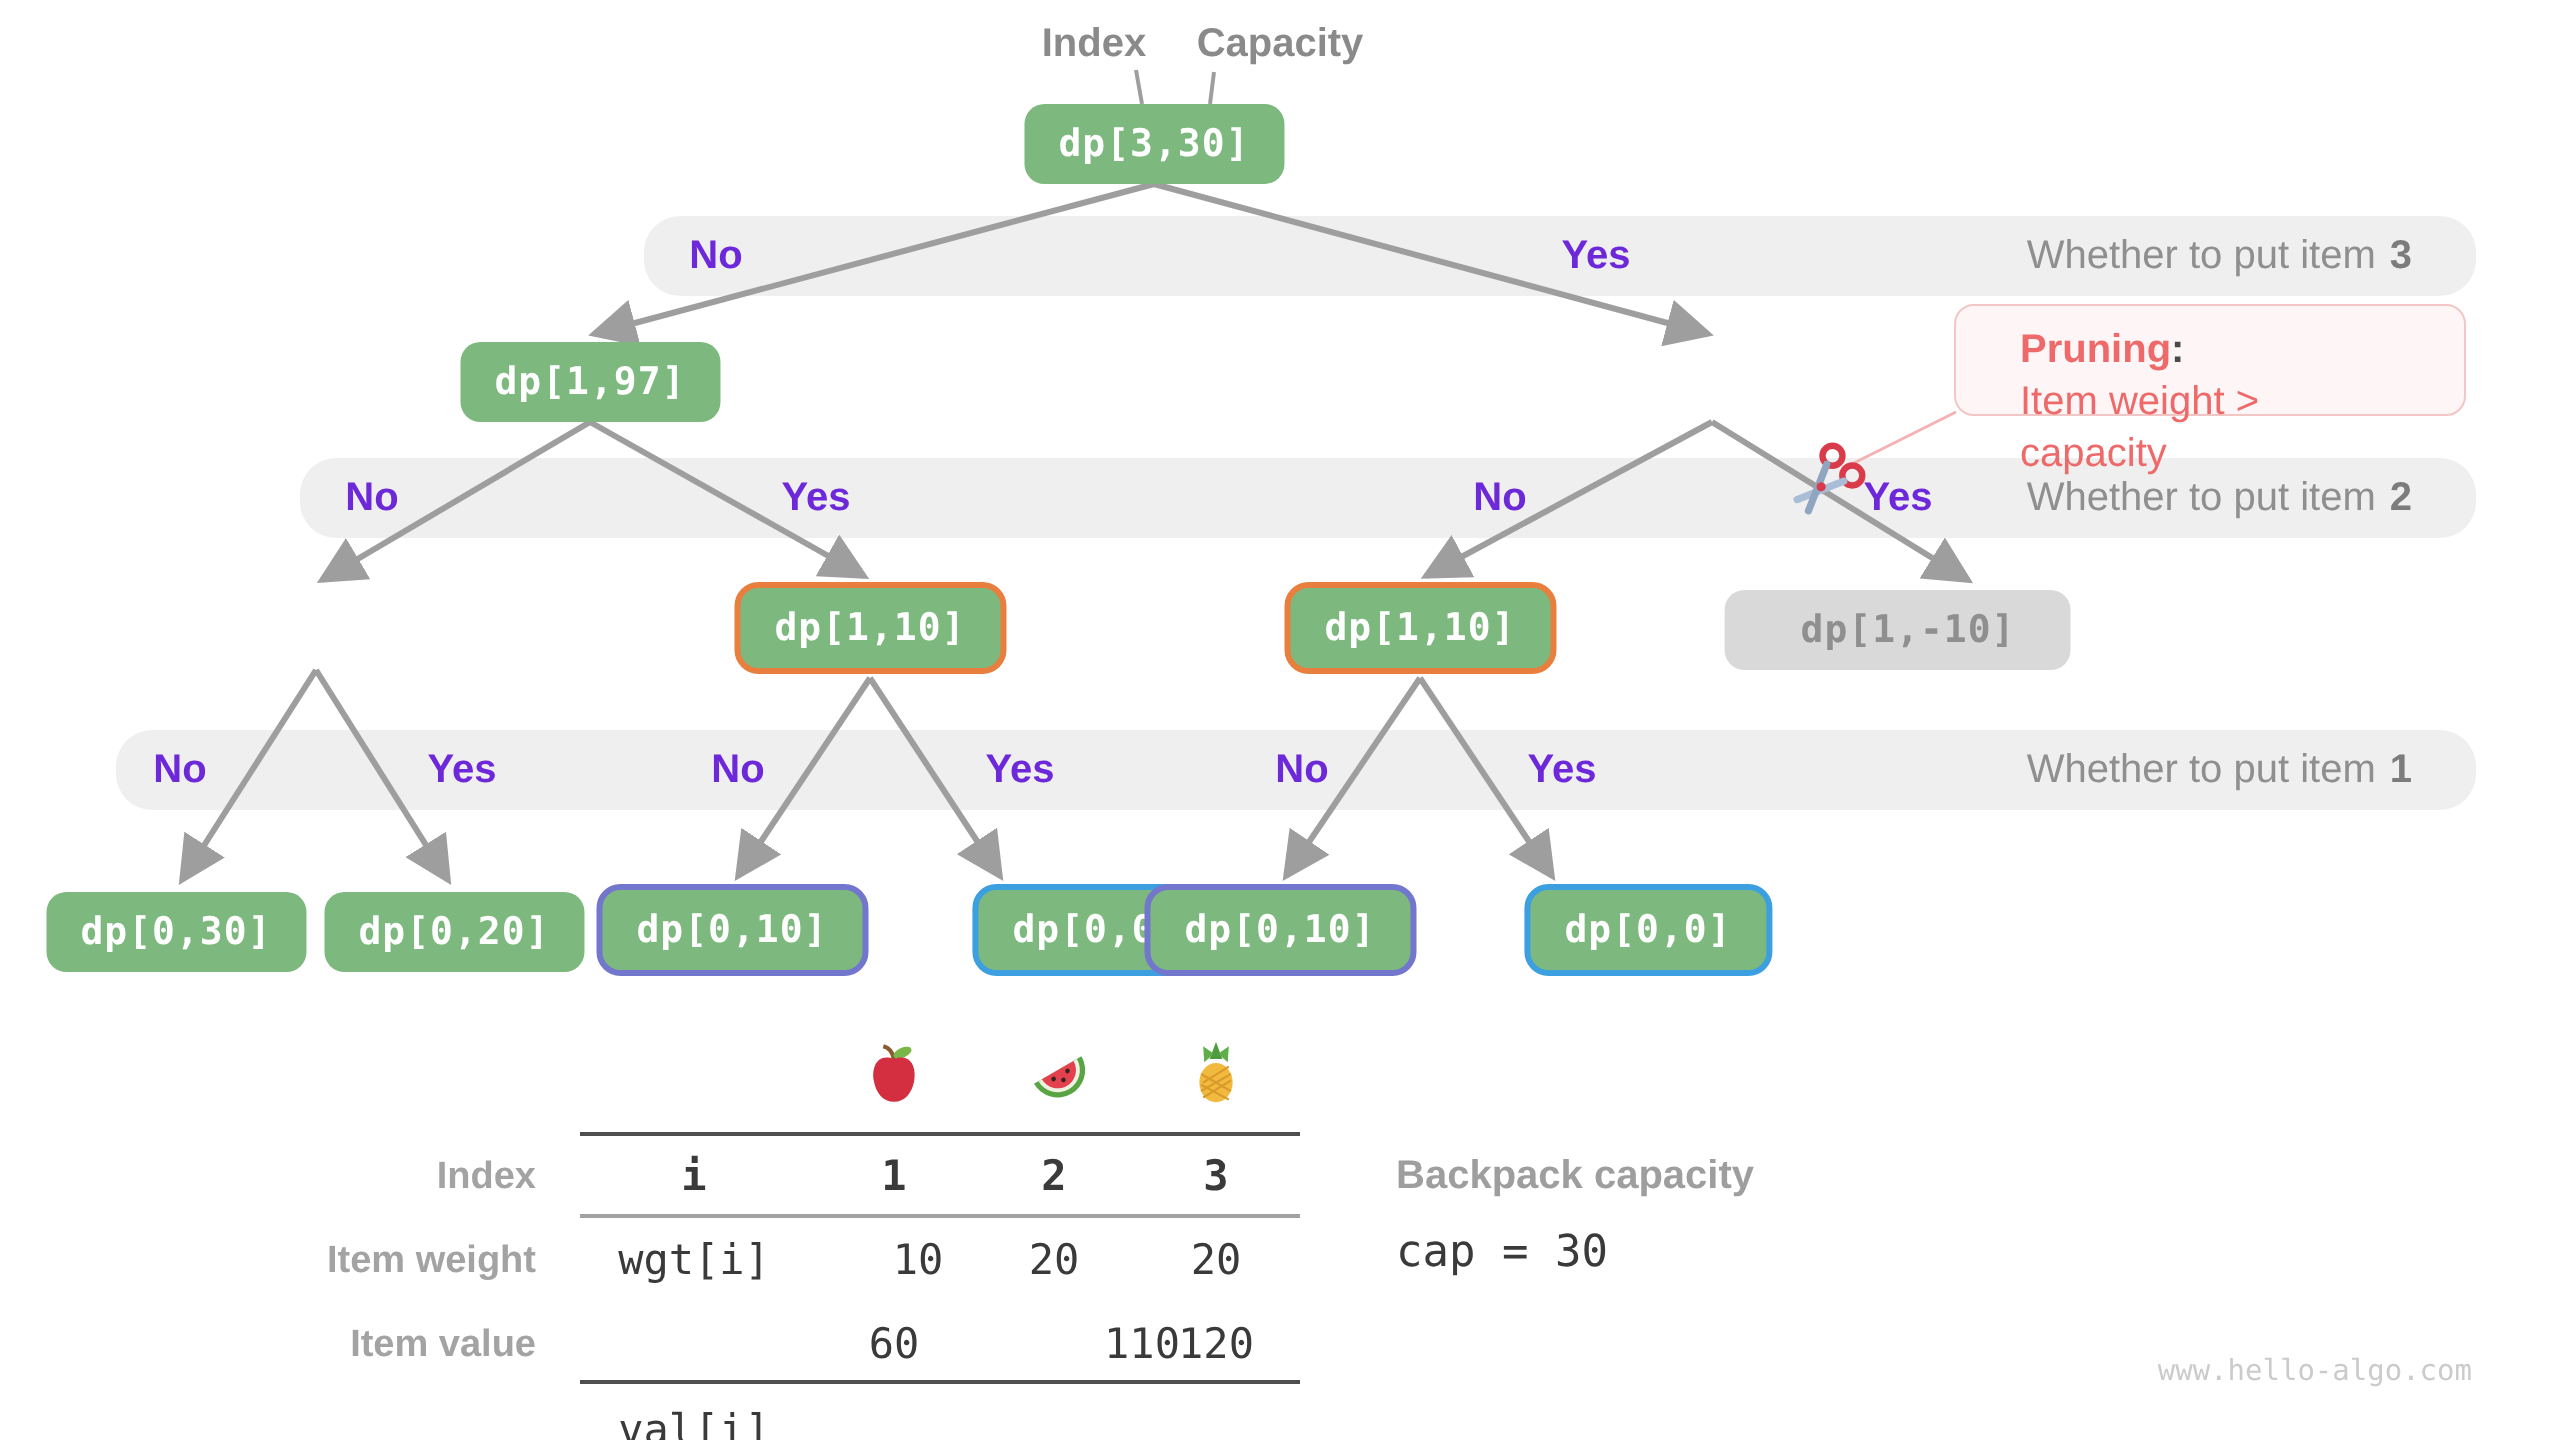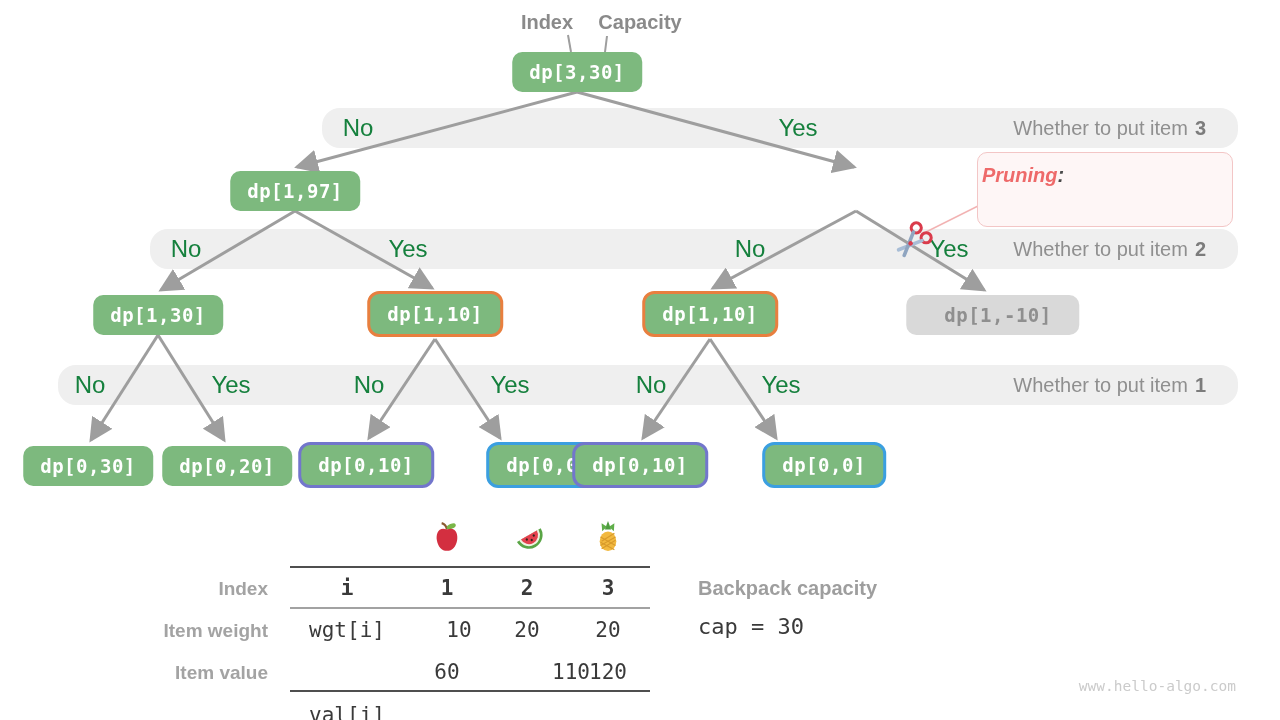--- a/index.html
+++ b/index.html
@@ -2,40 +2,40 @@
 <html><head>
 <meta charset="utf-8">
 <style>
   html,body{margin:0;padding:0;background:#ffffff;}
   .canvas{position:relative;width:1280px;height:720px;background:#ffffff;overflow:hidden;
           font-family:"Liberation Sans",sans-serif;}
   svg.overlay{position:absolute;left:0;top:0;z-index:2;}
   
   .band{position:absolute;height:40px;background:#efefef;border-radius:18px;z-index:1;}
   .band .choice{position:absolute;top:0;line-height:40px;transform:translateX(-50%);
-                font-size:24px;color:#15803d;}
+                font-size:20px;color:#6d28d9;font-weight:bold;}
   .band-title{position:absolute;right:32px;top:0;line-height:40px;display:flex;gap:7px;
               font-size:20px;color:#8f8f8f;}
   .band-title b{color:#7c7c7c;}
   
   .node{position:absolute;transform:translateX(-50%);height:40px;line-height:40px;
         padding:0 17px;border-radius:10px;background:#7db97e;color:#ffffff;
         font-family:"DejaVu Sans Mono",monospace;font-weight:bold;font-size:19px;
         letter-spacing:.5px;white-space:nowrap;z-index:3;}
   .node.b-orange{border:3.5px solid #e87f3f;border-radius:12px;}
   .node.b-purple{border:3.5px solid #7276cc;border-radius:12px;}
   .node.b-blue{border:3.5px solid #3b9fe0;border-radius:12px;margin-left:45px;}
   .node.gray{background:#d9d9d9;color:#8f8f8f;padding:0 28px;}
   
   .ptr-label{position:absolute;transform:translateX(-50%);font-size:20px;font-weight:bold;
              color:#8a8a8a;z-index:3;white-space:nowrap;}
   
-  .pruning-box{position:absolute;left:977px;top:152px;width:256px;height:75px;box-sizing:border-box;
-               background:#fef6f6;border:1px solid #f3c6c6;border-radius:10px;padding:9px 4px;
-               z-index:4;font-size:20px;line-height:26px;font-style:italic;}
+  .pruning-box{position:absolute;left:977px;top:152px;width:256px;height:56px;box-sizing:border-box;
+               background:#fef6f6;border:1px solid #f3c6c6;border-radius:10px;padding:9px 32px;
+               z-index:4;font-size:20px;line-height:26px;}
   .pruning-box .p-title{color:#ee6a6a;font-weight:bold;}
   .pruning-box .p-colon{color:#4a4a4a;font-weight:bold;}
   .pruning-box .p-desc{color:#ee6a6a;}
   .scissors{position:absolute;z-index:5;}
   
   .hline{position:absolute;left:290px;width:360px;z-index:1;}
   .t-rowlabel{position:absolute;right:1012px;font-size:19px;font-weight:bold;color:#a3a3a3;
               white-space:nowrap;z-index:2;}
   .t-cell{position:absolute;transform:translateX(-50%);font-family:"DejaVu Sans Mono",monospace;
           font-size:21px;color:#3a3a3a;white-space:nowrap;z-index:2;}
@@ -109,33 +109,33 @@
     <line x1="710" y1="339" x2="776" y2="438" stroke="#9e9e9e" stroke-width="3" marker-end="url(#ah)"></line>
 
     <line x1="926" y1="232" x2="978" y2="206" stroke="#f2b3b3" stroke-width="1.5"></line>
   </svg>
 
   <div class="ptr-label" style="left:547px;top:11px;">Index</div>
   <div class="ptr-label" style="left:640px;top:11px;">Capacity</div>
 
   <div class="node" style="left:577px;top:52px;">dp[3,30]</div>
   <div class="node" style="left:295px;top:171px;">dp[1,97]</div>
-  <div class="node" style="left:158px;top:295px;">dp[1,30]</div>
   <div class="node b-orange" style="left:435px;top:291px;">dp[1,10]</div>
   <div class="node b-orange" style="left:710px;top:291px;">dp[1,10]</div>
-  <div class="node gray" style="left:993px;top:295px;padding-left:38px;">dp[1,-10]</div>
+  <div class="node gray" style="left:949px;top:295px;padding-left:38px;">dp[1,-10]</div>
   <div class="node" style="left:88px;top:446px;">dp[0,30]</div>
   <div class="node" style="left:227px;top:446px;">dp[0,20]</div>
   <div class="node b-purple" style="left:366px;top:442px;">dp[0,10]</div>
   <div class="node b-blue" style="left:503px;top:442px;">dp[0,0]</div>
   <div class="node b-purple" style="left:640px;top:442px;">dp[0,10]</div>
   <div class="node b-blue" style="left:779px;top:442px;">dp[0,0]</div>
 
   <div class="pruning-box">
     <div><span class="p-title">Pruning</span><span class="p-colon">:</span></div>
+    <div class="p-desc">Item weight &gt; capacity</div>
   </div>
 
   <svg class="scissors" style="left:884px;top:214px;" width="56" height="56" viewBox="-28 -28 56 56">
     <g transform="rotate(135)">
       <circle cx="-13" cy="-7" r="5" fill="none" stroke="#da3b4b" stroke-width="3.2"></circle>
       <circle cx="-13" cy="7" r="5" fill="none" stroke="#da3b4b" stroke-width="3.2"></circle>
       <path d="M-8,-6 L15,4" stroke="#a8bdd6" stroke-width="3.6" stroke-linecap="round"></path>
       <path d="M-8,6  L15,-4" stroke="#8fa5c0" stroke-width="3.6" stroke-linecap="round"></path>
       <circle cx="2" cy="0" r="2.3" fill="#da3b4b"></circle>
     </g>

